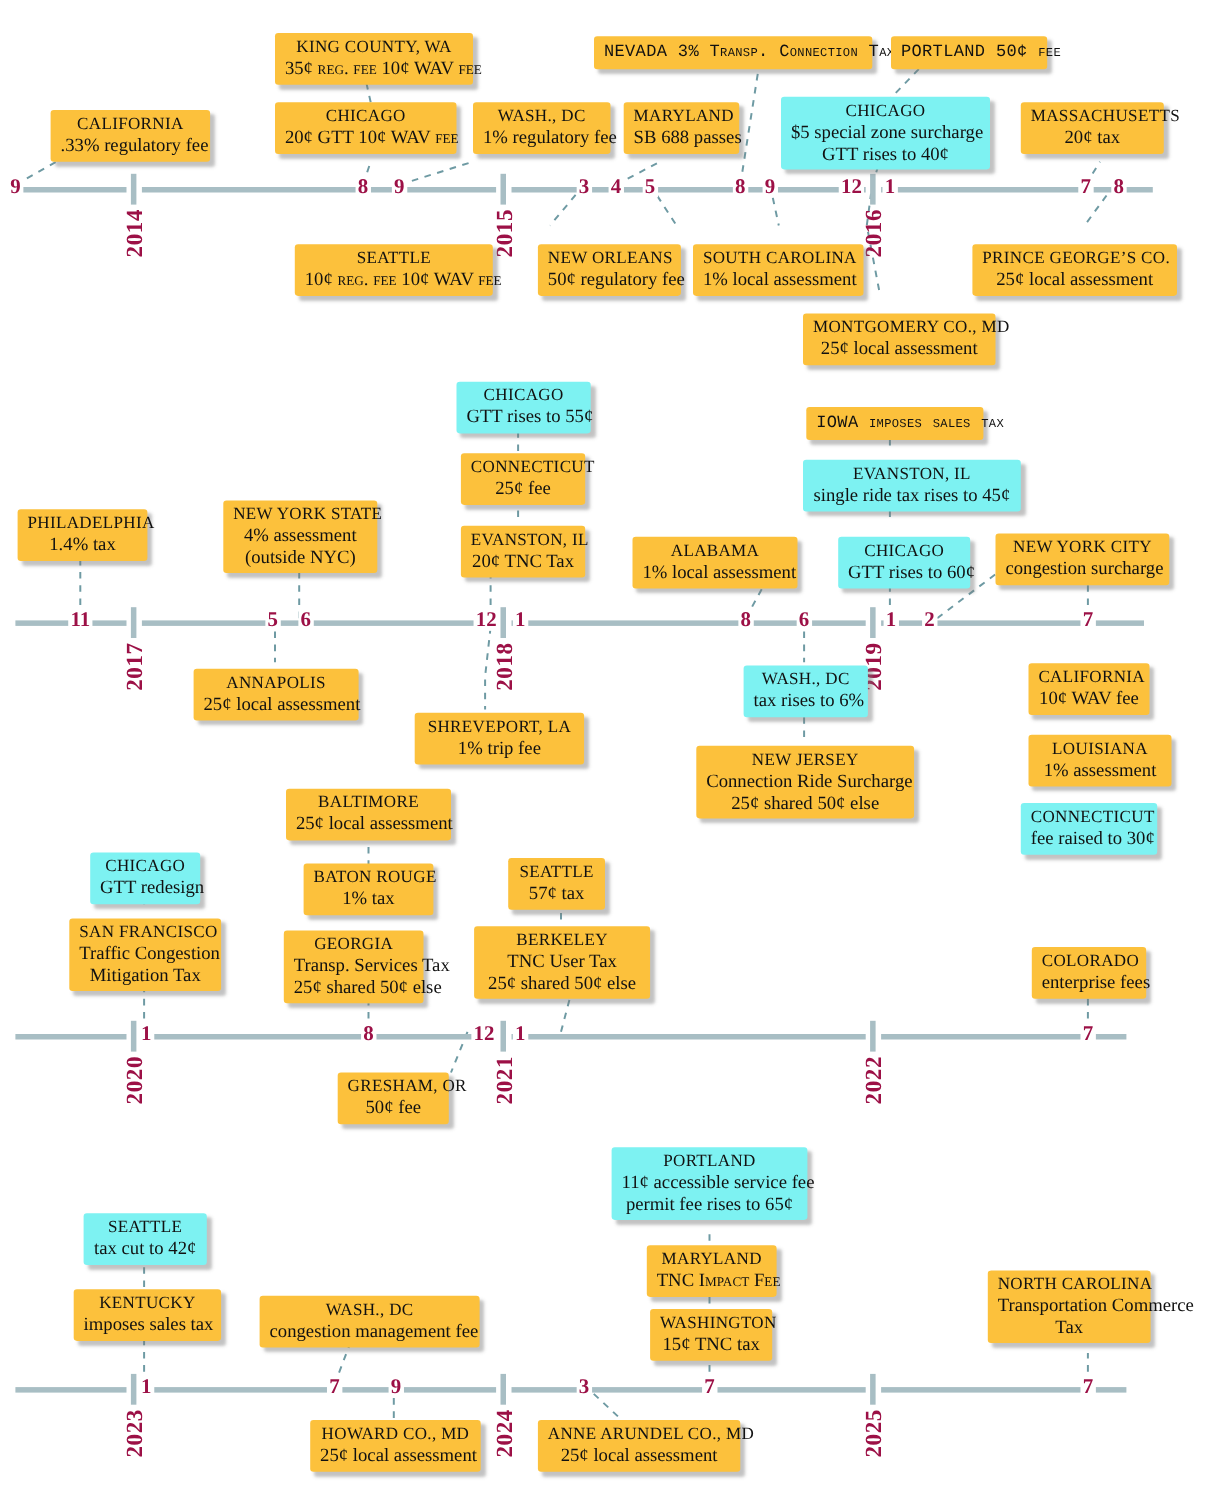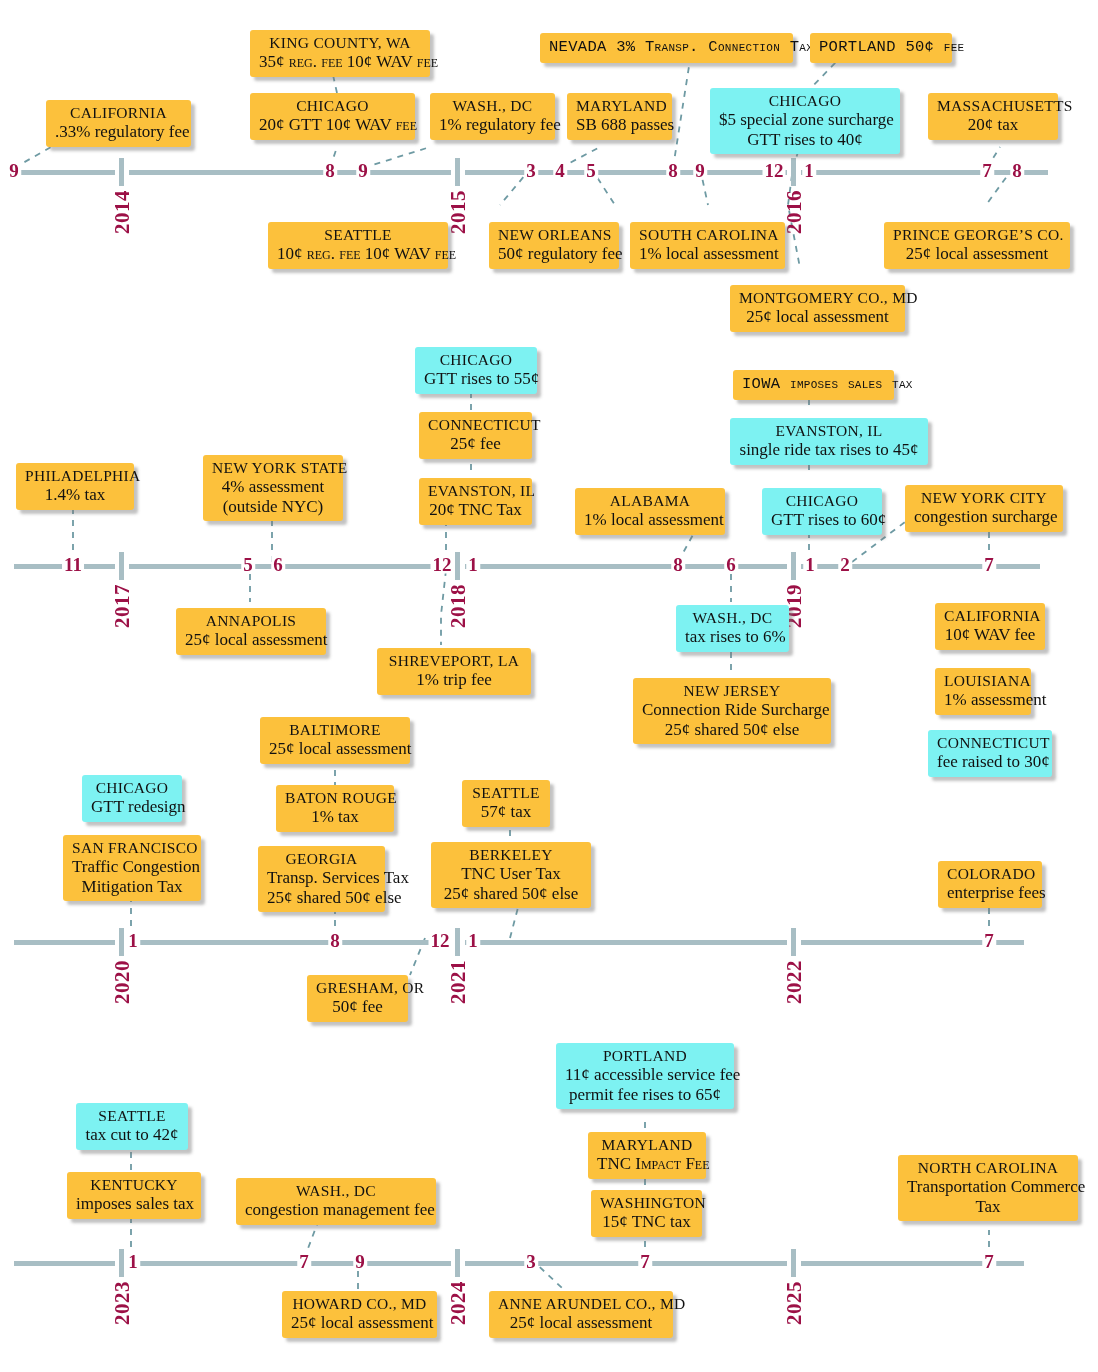--- a/index.html
+++ b/index.html
@@ -279,21 +279,21 @@
     <span class="ln">GTT rises to 60¢</span>
   </div>
   <div class="box y" style="left:905px;top:485px;width:158px;">
     <span class="ttl">NEW YORK CITY</span>
     <span class="ln">congestion surcharge</span>
   </div>
   <div class="box y" style="left:935px;top:603px;width:110px;">
     <span class="ttl">CALIFORNIA</span>
     <span class="ln">10¢  WAV fee</span>
   </div>
-  <div class="box y" style="left:935px;top:668px;width:96px;">
+  <div class="box y" style="left:935px;top:668px;width:130px;">
     <span class="ttl">LOUISIANA</span>
     <span class="ln">1% assessment</span>
   </div>
   <div class="box c" style="left:928px;top:730px;width:124px;">
     <span class="ttl">CONNECTICUT</span>
     <span class="ln">fee raised to 30¢</span>
   </div>
 
   <div class="axis" style="left:14px;top:940px;width:1010px;"></div>
   <div class="gapmask" style="left:115px;top:939px;width:14px;"></div>
@@ -398,19 +398,19 @@
     <span class="ln">permit fee rises to 65¢</span>
   </div>
   <div class="box y" style="left:588px;top:1132px;width:118px;">
     <span class="ttl">MARYLAND</span>
     <span class="ln sc">TNC Impact Fee</span>
   </div>
   <div class="box y" style="left:591px;top:1190px;width:111px;">
     <span class="ttl">WASHINGTON</span>
     <span class="ln">15¢  TNC tax</span>
   </div>
-  <div class="box y" style="left:898px;top:1155px;width:180px;">
+  <div class="box y" style="left:898px;top:1155px;width:148px;">
     <span class="ttl">NORTH CAROLINA</span>
     <span class="ln">Transportation Commerce</span>
     <span class="ln">Tax</span>
   </div>
 
 </div>
 
 </body></html>

